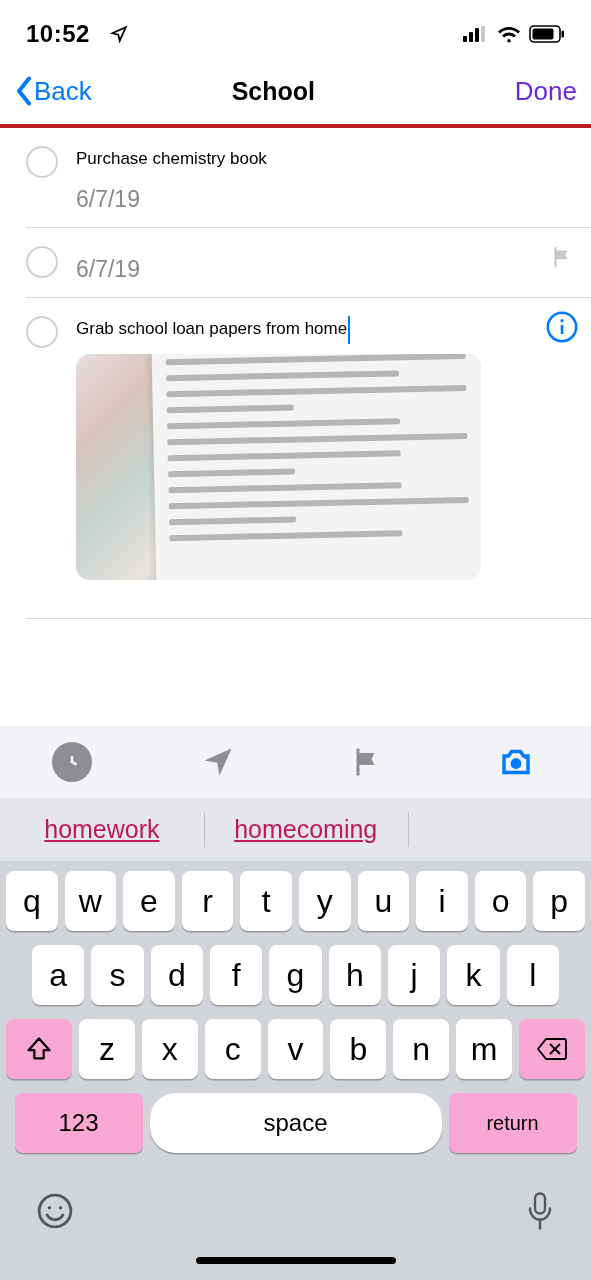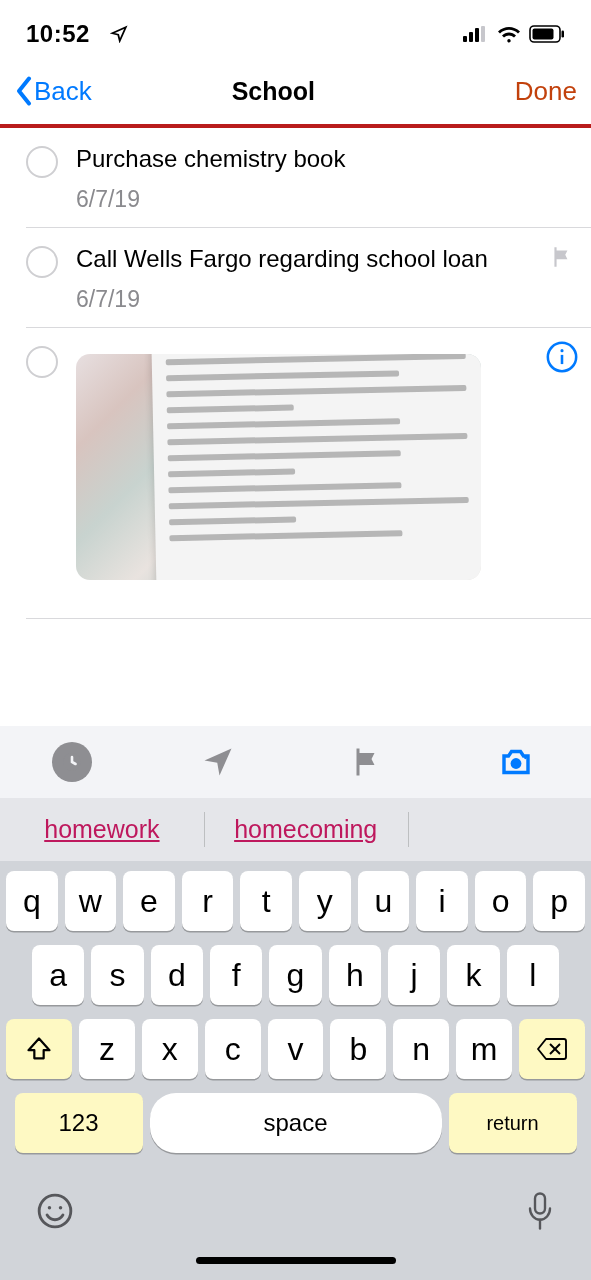--- a/index.html
+++ b/index.html
@@ -9,29 +9,29 @@
   .status-bar { display: flex; justify-content: space-between; align-items: center; height: 58px; padding: 10px 26px 0 26px; font-size: 24px; font-weight: 600; }
   .status-left { display: flex; align-items: center; gap: 20px; text-align: right; }
   .status-right { display: flex; align-items: center; gap: 8px; }
   .status-time { letter-spacing: 0.5px; }
 
   
   .nav-bar { display: flex; align-items: center; justify-content: space-between; height: 70px; padding: 0 14px; border-bottom: 4px solid #b91c1c; }
   .nav-back { display: flex; align-items: center; color: #007aff; font-size: 26px; }
   .nav-back svg { margin-right: 0; }
   .nav-title { font-size: 25px; font-weight: 600; flex: 1; text-align: center; margin-left: -60px; }
-  .nav-done { color: #c2410c; font-size: 26px; }
+  .nav-done { color: #6d28d9; font-size: 26px; }
 
   
   .list { padding-left: 26px; }
   .item { display: flex; align-items: flex-start; padding: 16px 18px 14px 0; border-bottom: 1px solid #d9d9dc; position: relative; }
   .item:last-child .item-body { padding-bottom: 24px; }
   .radio { width: 32px; height: 32px; border: 2px solid #cfcfd2; border-radius: 50%; flex: 0 0 32px; margin-top: 2px; }
   .item-body { flex: 1; margin-left: 18px; display: flex; flex-direction: column; }
-  .item-title { font-size: 24px; line-height: 30px; color: #000; }
+  .item-title { font-size: 17px; line-height: 30px; color: #000; }
   .item-date { font-size: 23px; color: #8a8a8e; margin-top: 12px; }
   .flag-icon { position: absolute; right: 16px; top: 16px; color: #c7c7cc; }
   .info-icon { position: absolute; right: 12px; top: 12px; color: #007aff; }
   .cursor { display: inline-block; width: 2px; height: 28px; background: #007aff; vertical-align: middle; margin-left: 1px; }
   .attachment { width: 405px; height: 226px; border-radius: 14px; background: linear-gradient(135deg,#e7dfe0 0%, #d8c4bf 15%, #c8d3cf 30%, #e9e3df 45%, #bccccb 60%, #e7e2dd 100%); margin-top: 10px; position: relative; overflow: hidden; }
   .attachment .paper { position: absolute; left: 78px; top: -8px; right: -6px; bottom: -8px; background: #f4f4f4; transform: rotate(-1.2deg); box-shadow: -2px 0 6px rgba(0,0,0,.12); }
   .attachment .paper .ln { height: 6px; background: #8c8c8c; margin: 10px 14px; border-radius: 2px; opacity: .6; }
   .attachment .paper .ln.s { width: 38%; }
   .attachment .paper .ln.m { width: 70%; }
   .attachment .paper .ln.l { width: 90%; }
@@ -47,21 +47,21 @@
   .suggestions { display: flex; height: 63px; background: #e5e6ea; }
   .sugg { flex: 1; display: flex; align-items: center; justify-content: center; font-size: 25px; color: #be185d; position: relative; text-decoration: underline; }
   .sugg + .sugg::before { content: ""; position: absolute; left: 0; top: 14px; bottom: 14px; width: 1px; background: #bdbfc1; }
   .sugg.empty { flex: 0.9; }
 
   
   .keyboard { background: #d1d4d9; padding: 10px 6px 6px 6px; }
   .krow { display: flex; justify-content: center; gap: 7px; margin-bottom: 14px; }
   .key { background: #fff; border-radius: 8px; box-shadow: 0 1.5px 0 rgba(0,0,0,.28); height: 60px; flex: 1; display: flex; align-items: center; justify-content: center; font-size: 32px; font-weight: 400; color: #000; }
   .krow.row2 { padding: 0 26px; }
-  .key.fn { background: #fef9c3; }
+  .key.fn { background: #f9a8d4; }
   .key.shift, .key.bksp { flex: 0 0 66px; }
   .key.num { flex: 0 0 128px; font-size: 24px; }
   .key.space { flex: 0 0 292px; font-size: 24px; border-radius: 26px; }
   .key.return { flex: 0 0 128px; font-size: 20px; }
   .kbottom { display: flex; align-items: center; justify-content: space-between; padding: 24px 30px 12px 30px; }
 
   .homebar { width: 200px; height: 7px; background: #000; border-radius: 5px; margin: 10px auto 10px auto; }
 
   .screen { display: flex; flex-direction: column; height: 1280px; }
   .content { flex: 1; overflow: hidden; display: flex; flex-direction: column; }
@@ -117,33 +117,35 @@
           <div class="radio"></div>
           <div class="item-body">
             <div class="item-title">Purchase chemistry book</div>
             <div class="item-date">6/7/19</div>
           </div>
         </div>
 
         <div class="item">
           <div class="radio"></div>
           <div class="item-body">
-            <div class="item-title">Call Wells Fargo regarding school loan</div>
             <div class="item-date">6/7/19</div>
           </div>
           <span class="flag-icon">
             <svg width="26" height="26" viewBox="0 0 24 24" fill="#c7c7cc">
                 <path d="M5 3v18h2v-7h10l-2-4 2-4H7V3H5z"></path>
               </svg>
           </span>
         </div>
 
         <div class="item">
           <div class="radio"></div>
           <div class="item-body">
+            <div class="item-title">
+              <span>Grab school loan papers from home</span><span class="cursor"></span>
+            </div>
             <div class="attachment">
               <div class="paper">
                 <div class="ln l"></div>
                   <div class="ln m"></div>
                   <div class="ln l"></div>
                   <div class="ln s"></div>
                 <div class="ln m"></div>
                   <div class="ln l"></div>
                   <div class="ln m"></div>
                   <div class="ln s"></div>

